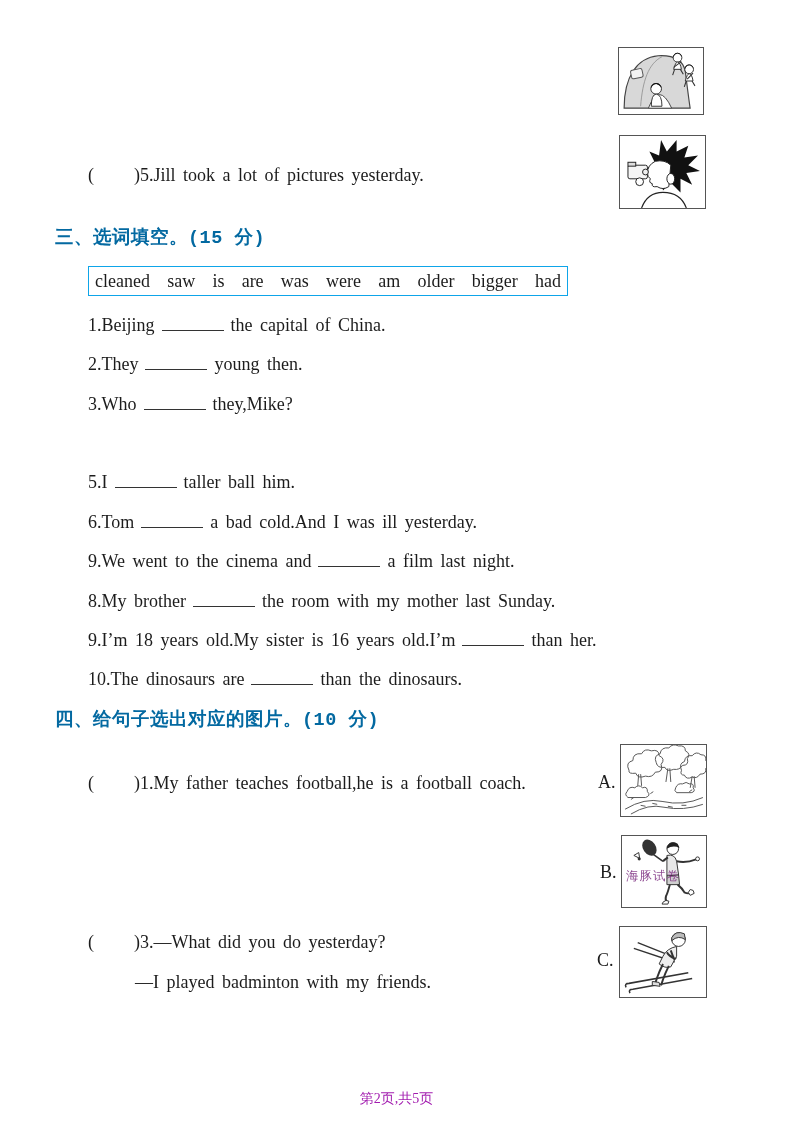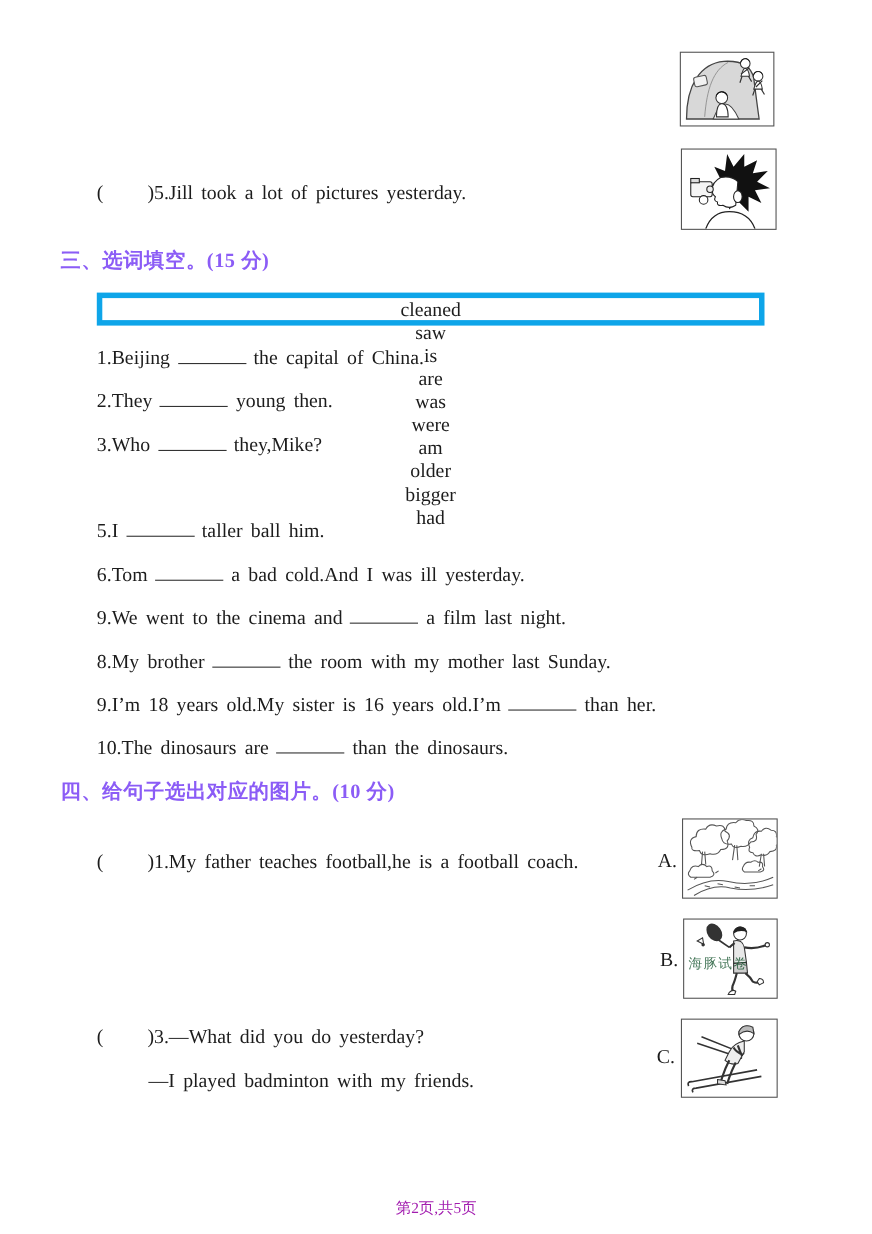--- a/index.html
+++ b/index.html
@@ -1,29 +1,29 @@
 <!DOCTYPE html>
 <html><head>
 <meta charset="utf-8">
 <style>
   html,body{margin:0;padding:0;background:#e9e9e9;}
   #paper{position:relative;width:793px;height:1122px;background:#ffffff;overflow:hidden;
          font-family:"Liberation Serif","DejaVu Serif",serif;color:#1c1c1c;}
   .row{position:absolute;left:88px;font-size:18px;white-space:nowrap;word-spacing:3px;line-height:22px;}
   .paren-open{display:inline-block;width:46px;}
-  .sec-title{position:absolute;left:55px;font-family:Liberation Serif, serif;
-             font-weight:700;font-size:18.5px;color:#8b5cf6;letter-spacing:.5px;white-space:nowrap;}
-  .word-bank{position:absolute;left:88px;top:266px;width:607px;height:30px;border:5px solid #0ea5e9;
+  .sec-title{position:absolute;left:55px;font-family:Liberation Mono, monospace;
+             font-weight:700;font-size:18.5px;color:#0369a1;letter-spacing:.5px;white-space:nowrap;}
+  .word-bank{position:absolute;left:88px;top:266px;width:480px;height:30px;border:1px solid #0ea5e9;
              box-sizing:border-box;display:flex;align-items:center;justify-content:space-between;
-             padding:0 6px;font-size:18px;flex-direction:column;}
+             padding:0 6px;font-size:18px;}
   .blank{display:inline-block;width:62px;height:16px;border-bottom:1.2px solid #333;margin:0 7px;vertical-align:baseline;}
   .img-frame{position:absolute;border:1.2px solid #555;background:#fff;box-sizing:border-box;}
   .img-frame svg{display:block;width:100%;height:100%;}
   .pic-label{position:absolute;font-size:18px;}
-  .watermark{position:absolute;left:4px;top:32px;font-size:12.5px;color:#14532d;opacity:.8;
+  .watermark{position:absolute;left:4px;top:32px;font-size:12.5px;color:#701a75;opacity:.8;
              font-family:"Liberation Sans",sans-serif;letter-spacing:1px;white-space:nowrap;}
   #footer{position:absolute;left:0;top:1090px;width:100%;text-align:center;font-size:14px;color:#a21caf;}
 </style>
 </head>
 <body>
 
 <div id="paper">
 
   <div class="row" style="top:164px">
     <span class="paren-open">(</span><span>)</span><span>5.</span><span>Jill took a lot of pictures yesterday.</span>

